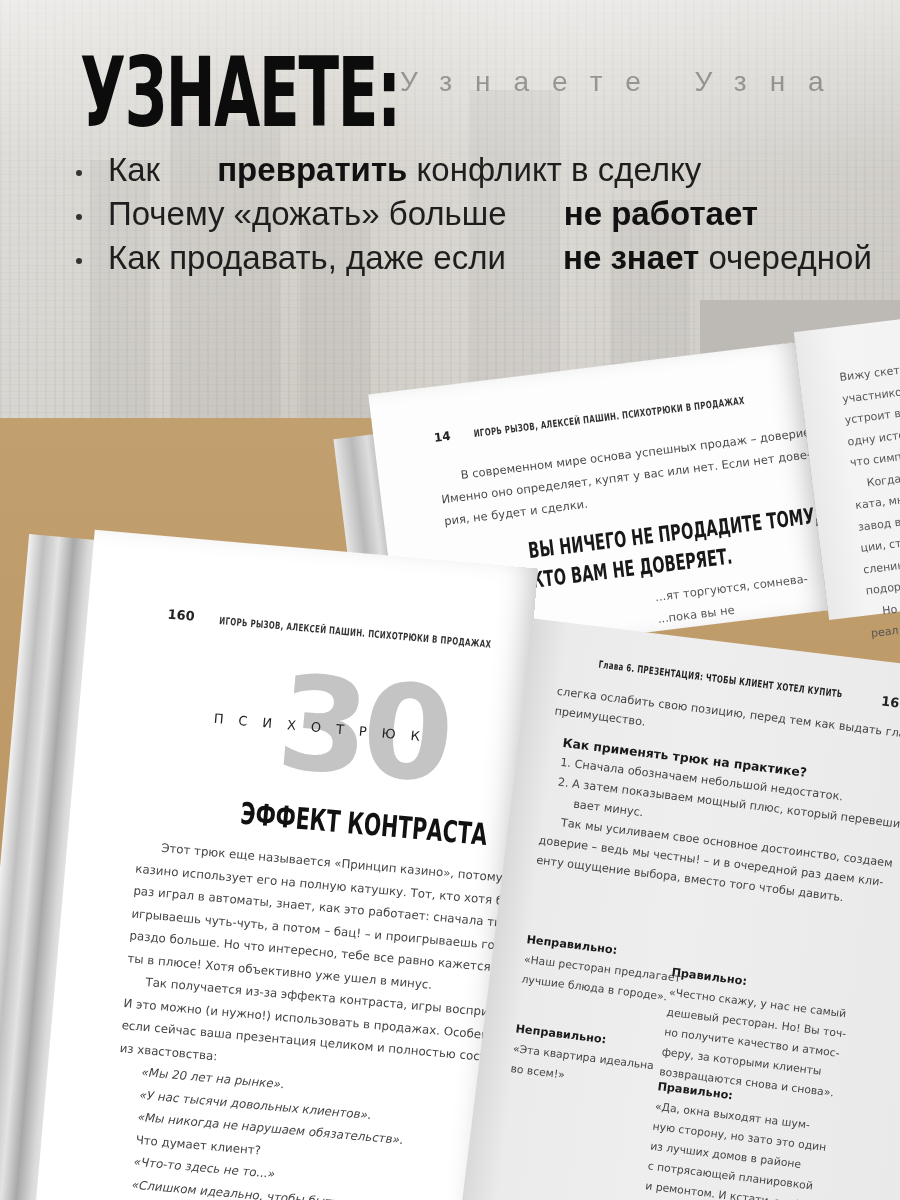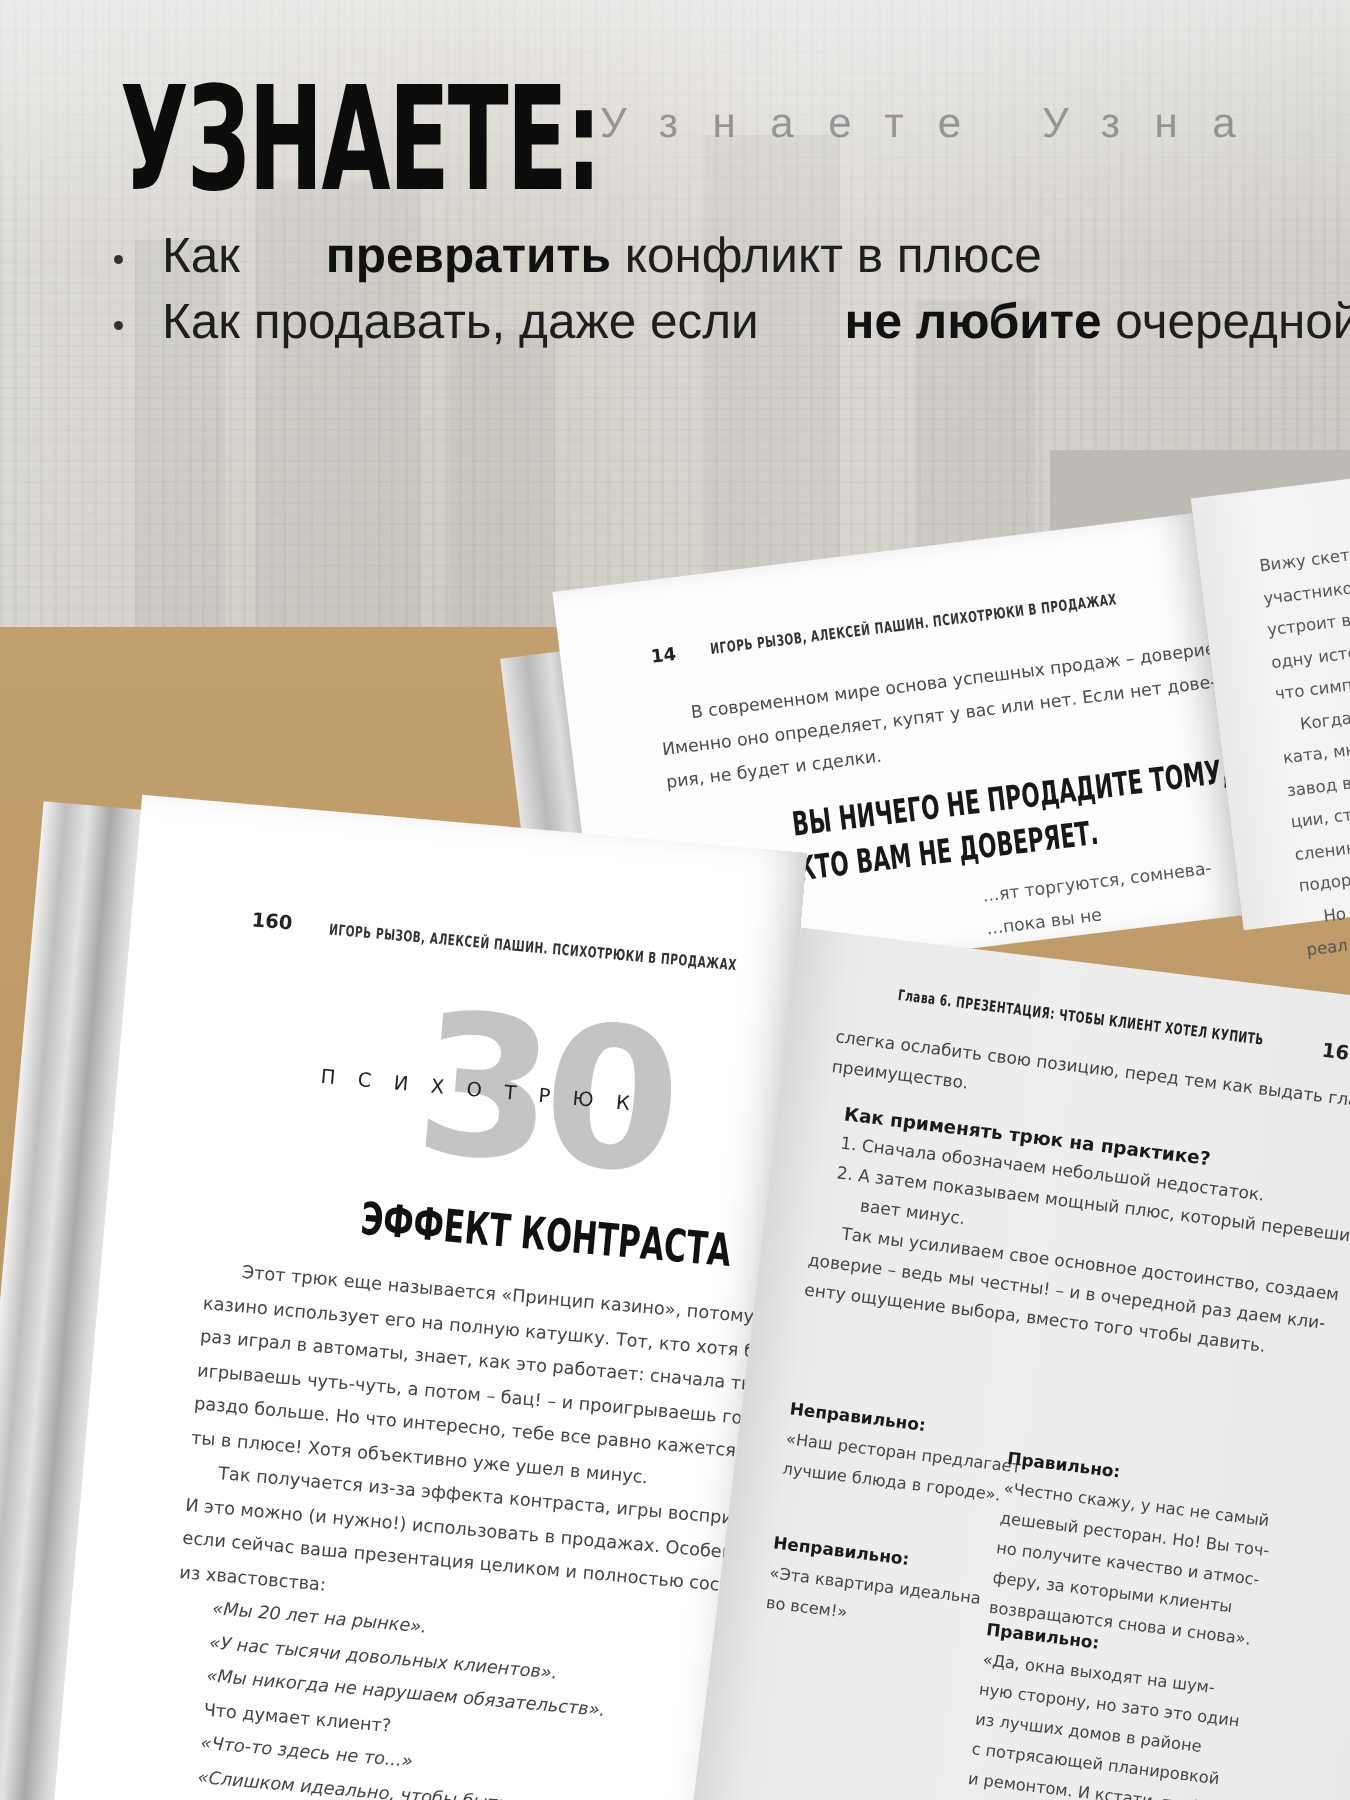--- a/index.html
+++ b/index.html
@@ -145,22 +145,23 @@
   <div class="tower" style="left:470px;width:90px;height:330px;"></div>
   <div class="tower" style="left:610px;width:80px;height:220px;"></div>
 </div>
 <div class="bg-right-shade"></div>
 <div class="bg-desk"></div>
 
 <div class="headline-ghost">Узнаете Узна</div>
 <h1 class="headline">УЗНАЕТЕ:</h1>
 
 <ul class="bullets">
-  <li><span>Как </span><b>превратить</b><span> конфликт в плюсе</span></li>
-  <li><span>Как продавать, даже если </span><b>не любите</b><span> очередной</span></li>
+  <li><span>Как </span><b>превратить</b><span> конфликт в сделку</span></li>
+  <li><span>Почему «дожать» больше </span><b>не работает</b><span></span></li>
+  <li><span>Как продавать, даже если </span><b>не знает</b><span> очередной</span></li>
 </ul>
 
 <div class="book back-book">
   <div class="edges"></div>
   <div class="left-page">
     <div class="pgnum" style="left:60px;top:44px;">14</div>
     <div class="runhead" style="left:100px;top:46px;">ИГОРЬ РЫЗОВ, АЛЕКСЕЙ ПАШИН. ПСИХОТРЮКИ В ПРОДАЖАХ</div>
     <div class="body-text" style="left:60px;top:80px;">
       <p class="ind">В современном мире основа успешных продаж – доверие.</p>
       <p>Именно оно определяет, купят у вас или нет. Если нет дове-</p>

